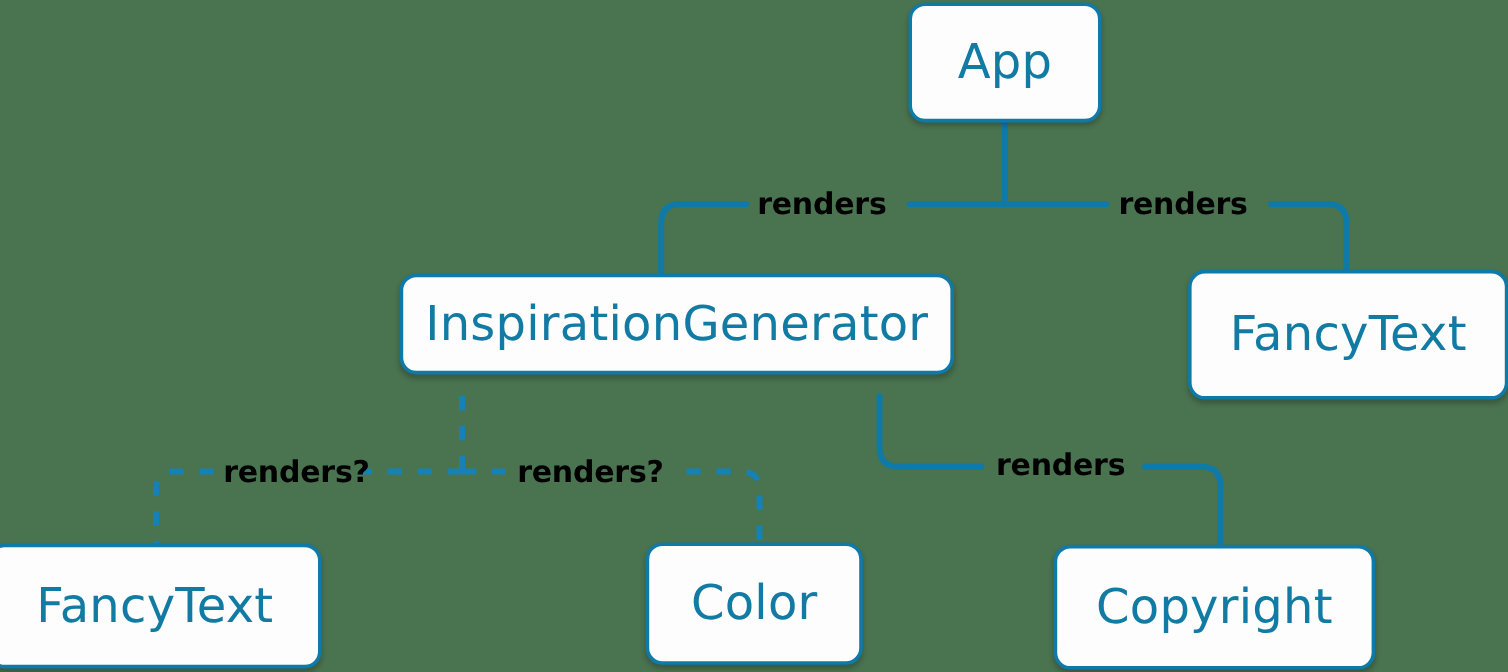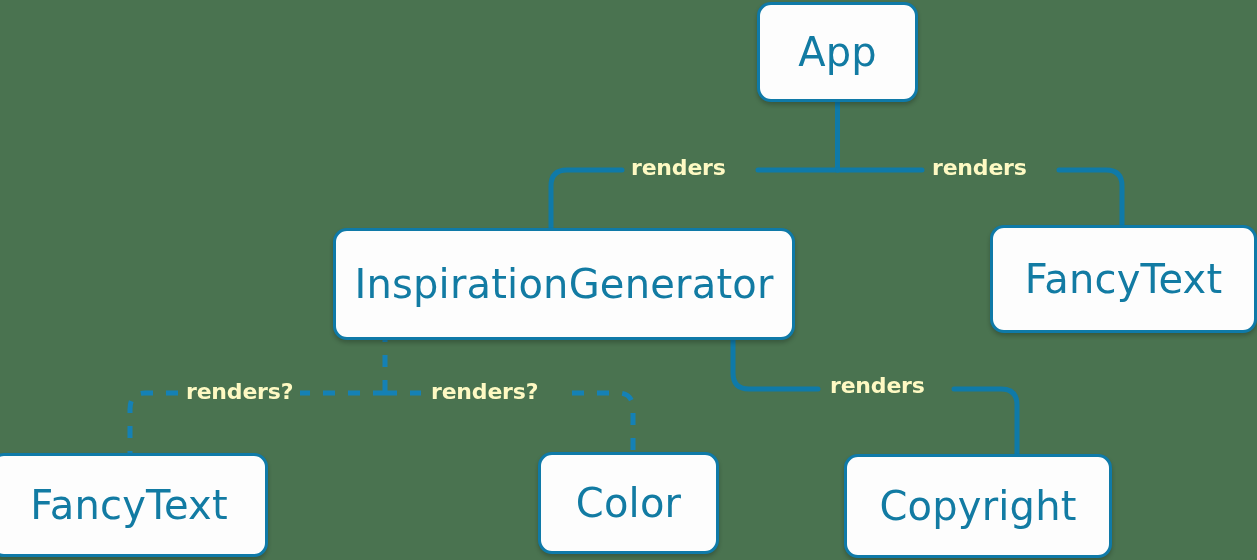--- a/index.html
+++ b/index.html
@@ -39,34 +39,34 @@
   }
   .node .node-label {
     color: #127ba3;
     font-size: 40px;
     font-weight: 400;
     letter-spacing: 0.2px;
     white-space: nowrap;
   }
   .edge-label {
     position: absolute;
-    color: #fef9c3;
-    font-size: 22px;
+    color: #000000;
+    font-size: 25px;
     font-weight: 700;
     white-space: nowrap;
     z-index: 3;
     letter-spacing: -0.2px;
   }
   
   #node-app           { left: 757px;  top: 2px;   width: 161px; height: 100px; }
-  #node-inspiration   { left: 333px;  top: 228px; width: 462px; height: 112px; }
+  #node-inspiration   { left: 333px;  top: 228px; width: 462px; height: 84px; }
   #node-fancytext-top { left: 990px;  top: 225px; width: 267px; height: 108px; }
   #node-fancytext-bot { left: -10px;  top: 453px; width: 278px; height: 104px; }
   #node-color         { left: 538px;  top: 452px; width: 181px; height: 102px; }
-  #node-copyright     { left: 844px;  top: 454px; width: 268px; height: 104px; }
+  #node-copyright     { left: 878px;  top: 454px; width: 268px; height: 104px; }
 
   #node-app .node-label           { font-size: 40px; }
   #node-inspiration .node-label   { font-size: 40px; }
   #node-fancytext-top .node-label { font-size: 40px; }
   #node-fancytext-bot .node-label { font-size: 40px; }
   #node-color .node-label         { font-size: 40px; text-align: center; }
   #node-copyright .node-label     { font-size: 40px; }
 
   
   #label-renders-inspiration { left: 631px; top: 155px; }

